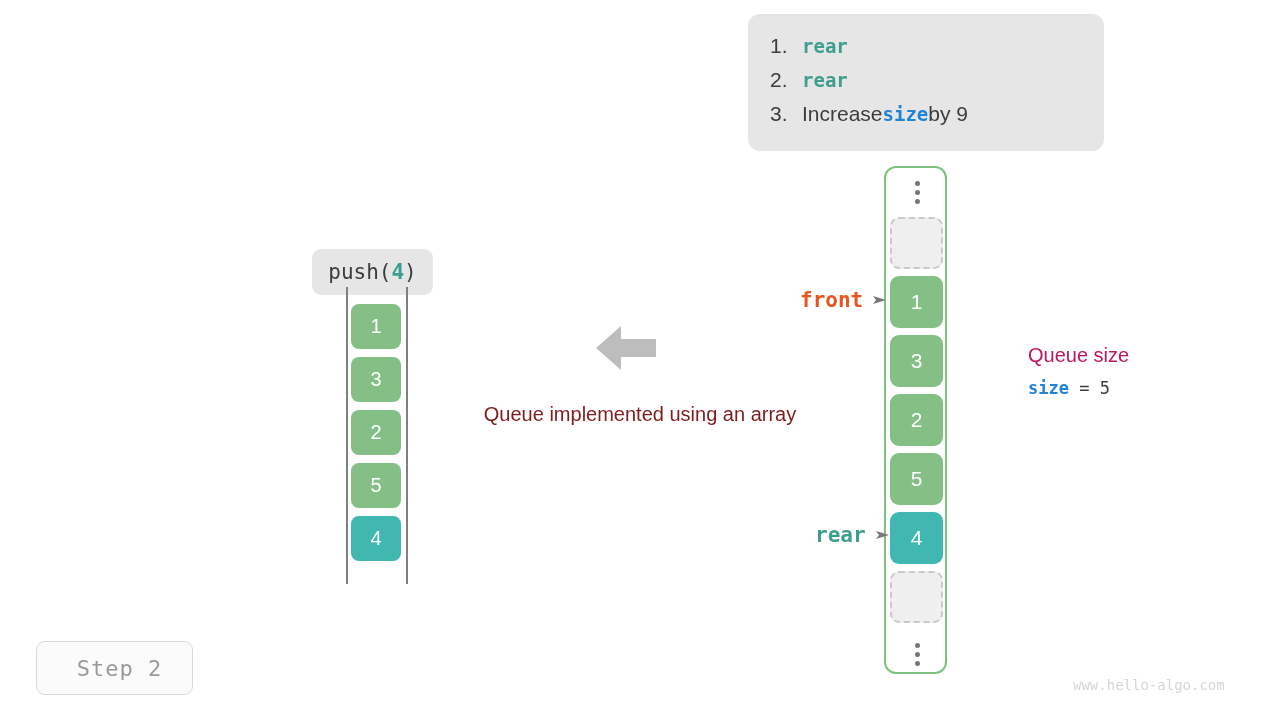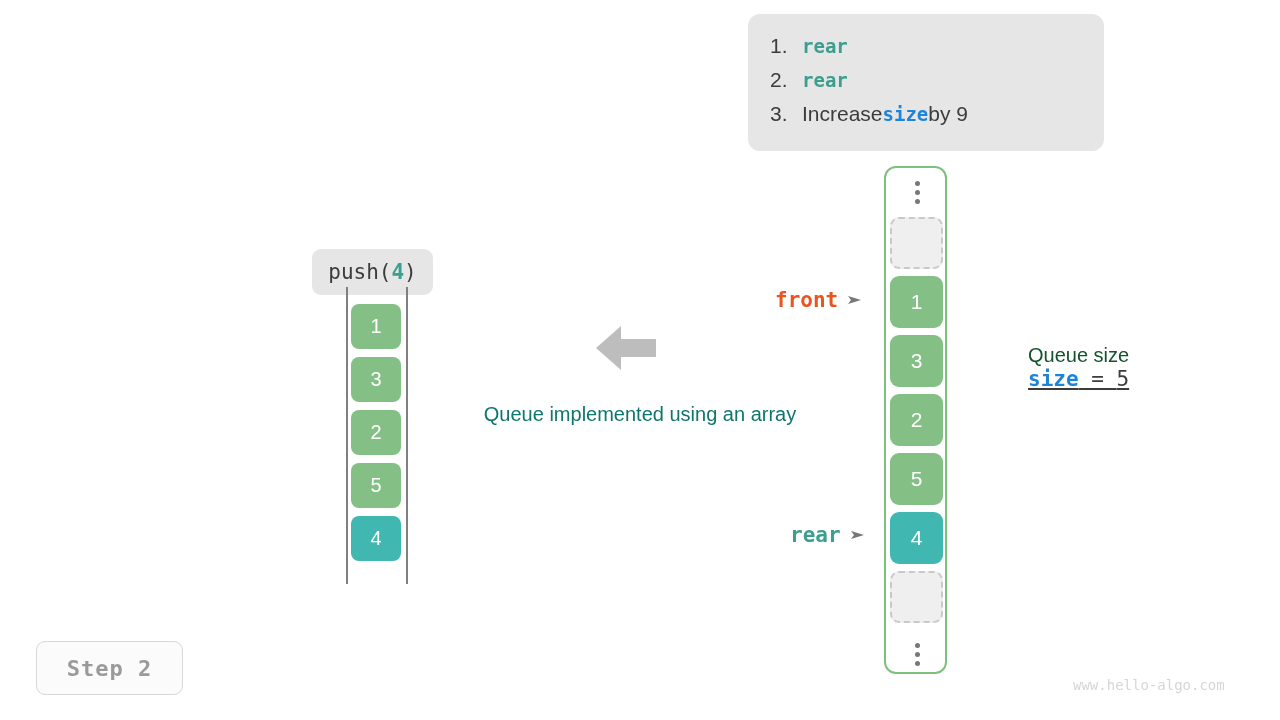--- a/index.html
+++ b/index.html
@@ -125,21 +125,21 @@
     width: 62px;
     height: 56px;
   }
   .caption {
     position: absolute;
     left: 455px;
     top: 403px;
     width: 370px;
     text-align: center;
     font-size: 20px;
-    color: #0f766e;
+    color: #7f1d1d;
     white-space: nowrap;
   }
 
   
   .right-array {
     position: absolute;
     left: 884px;
     top: 166px;
     width: 63px;
     height: 508px;
@@ -191,63 +191,65 @@
   
   .ptr {
     position: absolute;
     display: flex;
     align-items: center;
     gap: 9px;
     font-family: "DejaVu Sans Mono", monospace;
     font-weight: bold;
     font-size: 21px;
     white-space: nowrap;
+    margin-left: 25px;
   }
   .ptr.front { left: 775px; top: 288px; color: #e8551f; }
   .ptr.rear  { left: 790px; top: 523px; color: #3b9e8f; }
   .ptr-arrow { width: 16px; height: 14px; display: block; }
 
   
   .qsize {
     position: absolute;
     left: 1028px;
     top: 344px;
   }
   .qsize-title {
     font-size: 20px;
-    color: #14532d;
-    white-space: nowrap;
+    color: #be185d;
+    white-space: nowrap;
+    margin-bottom: 11px;
   }
   .qsize-expr {
     font-family: "DejaVu Sans Mono", monospace;
-    font-size: 21px;
+    font-size: 17px;
     color: #3c3c3c;
     white-space: nowrap;
-    text-decoration: underline;
   }
   .qsize-expr .var { color: #1e84d8; font-weight: bold; }
 
   
   .step-badge {
     position: absolute;
     left: 36px;
     top: 641px;
     width: 145px;
     height: 52px;
     border: 1px solid #d8d8d8;
     border-radius: 9px;
     background: #fbfbfb;
     display: flex;
     align-items: center;
     justify-content: center;
     font-family: "DejaVu Sans Mono", monospace;
-    font-weight: bold;
+    font-weight: normal;
     font-size: 22px;
     color: #9a9a9a;
     letter-spacing: 1px;
+    padding-left: 10px;
   }
 
   
   .watermark {
     position: absolute;
     left: 1073px;
     top: 677px;
     font-family: "DejaVu Sans Mono", monospace;
     font-size: 14px;
     color: #d6d6d6;

